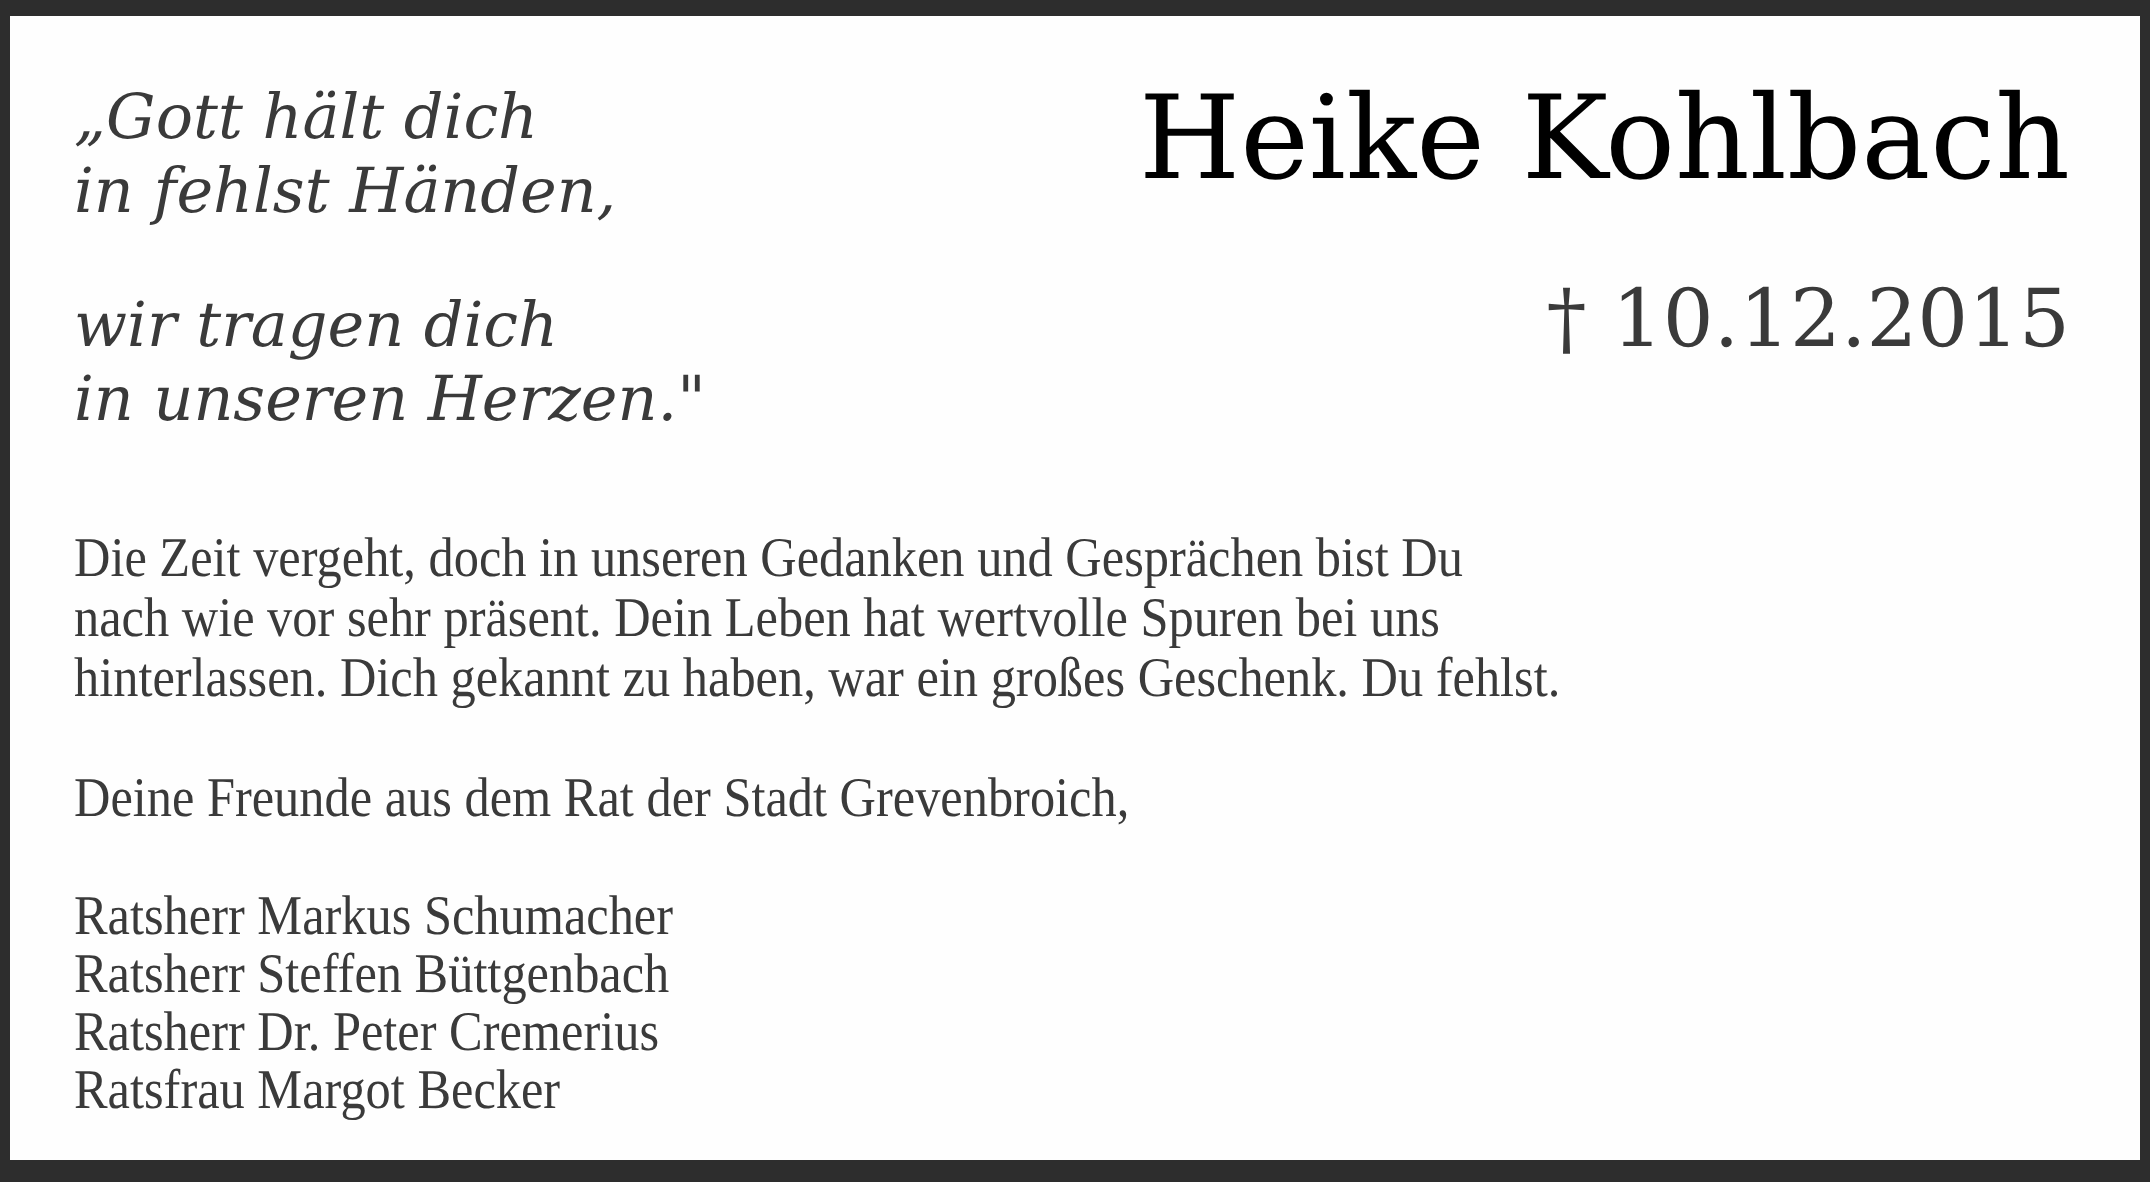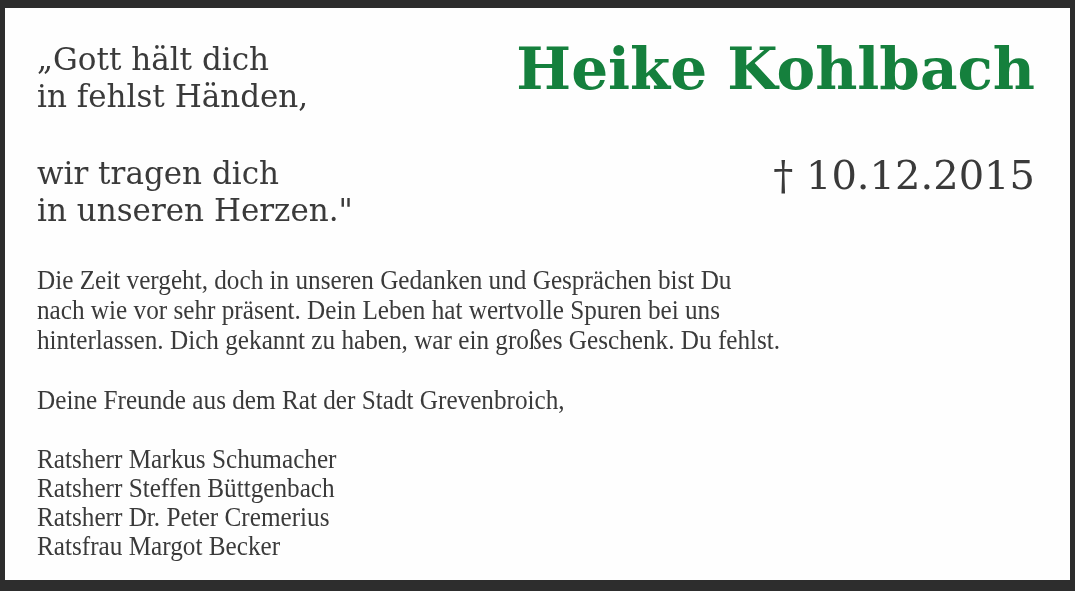--- a/index.html
+++ b/index.html
@@ -18,42 +18,43 @@
     border-width: 8px 5px 11px 5px;
     font-family: "DejaVu Serif", serif;
     color: #3a3a3a;
     overflow: hidden;
   }
   
   .quote {
     position: absolute;
     left: 32px;
     top: 33px;
+    font-style: italic;
     font-size: 31px;
     line-height: 37px;
     white-space: nowrap;
   }
   .quote .stanza2 {
-    margin-top: 40px;
+    margin-top: 30px;
   }
   
   .name {
     position: absolute;
     top: 28px;
     right: 35px;
-    font-weight: bold;
+    font-weight: normal;
     font-size: 58px;
     line-height: 1.15;
-    color: #15803d;
+    color: #000000;
     white-space: nowrap;
   }
   
   .date {
     position: absolute;
-    top: 145px;
+    top: 130px;
     right: 35px;
     font-size: 40px;
     line-height: 1.1;
     white-space: nowrap;
   }
   
   .main {
     position: absolute;
     left: 32px;
     top: 257px;

